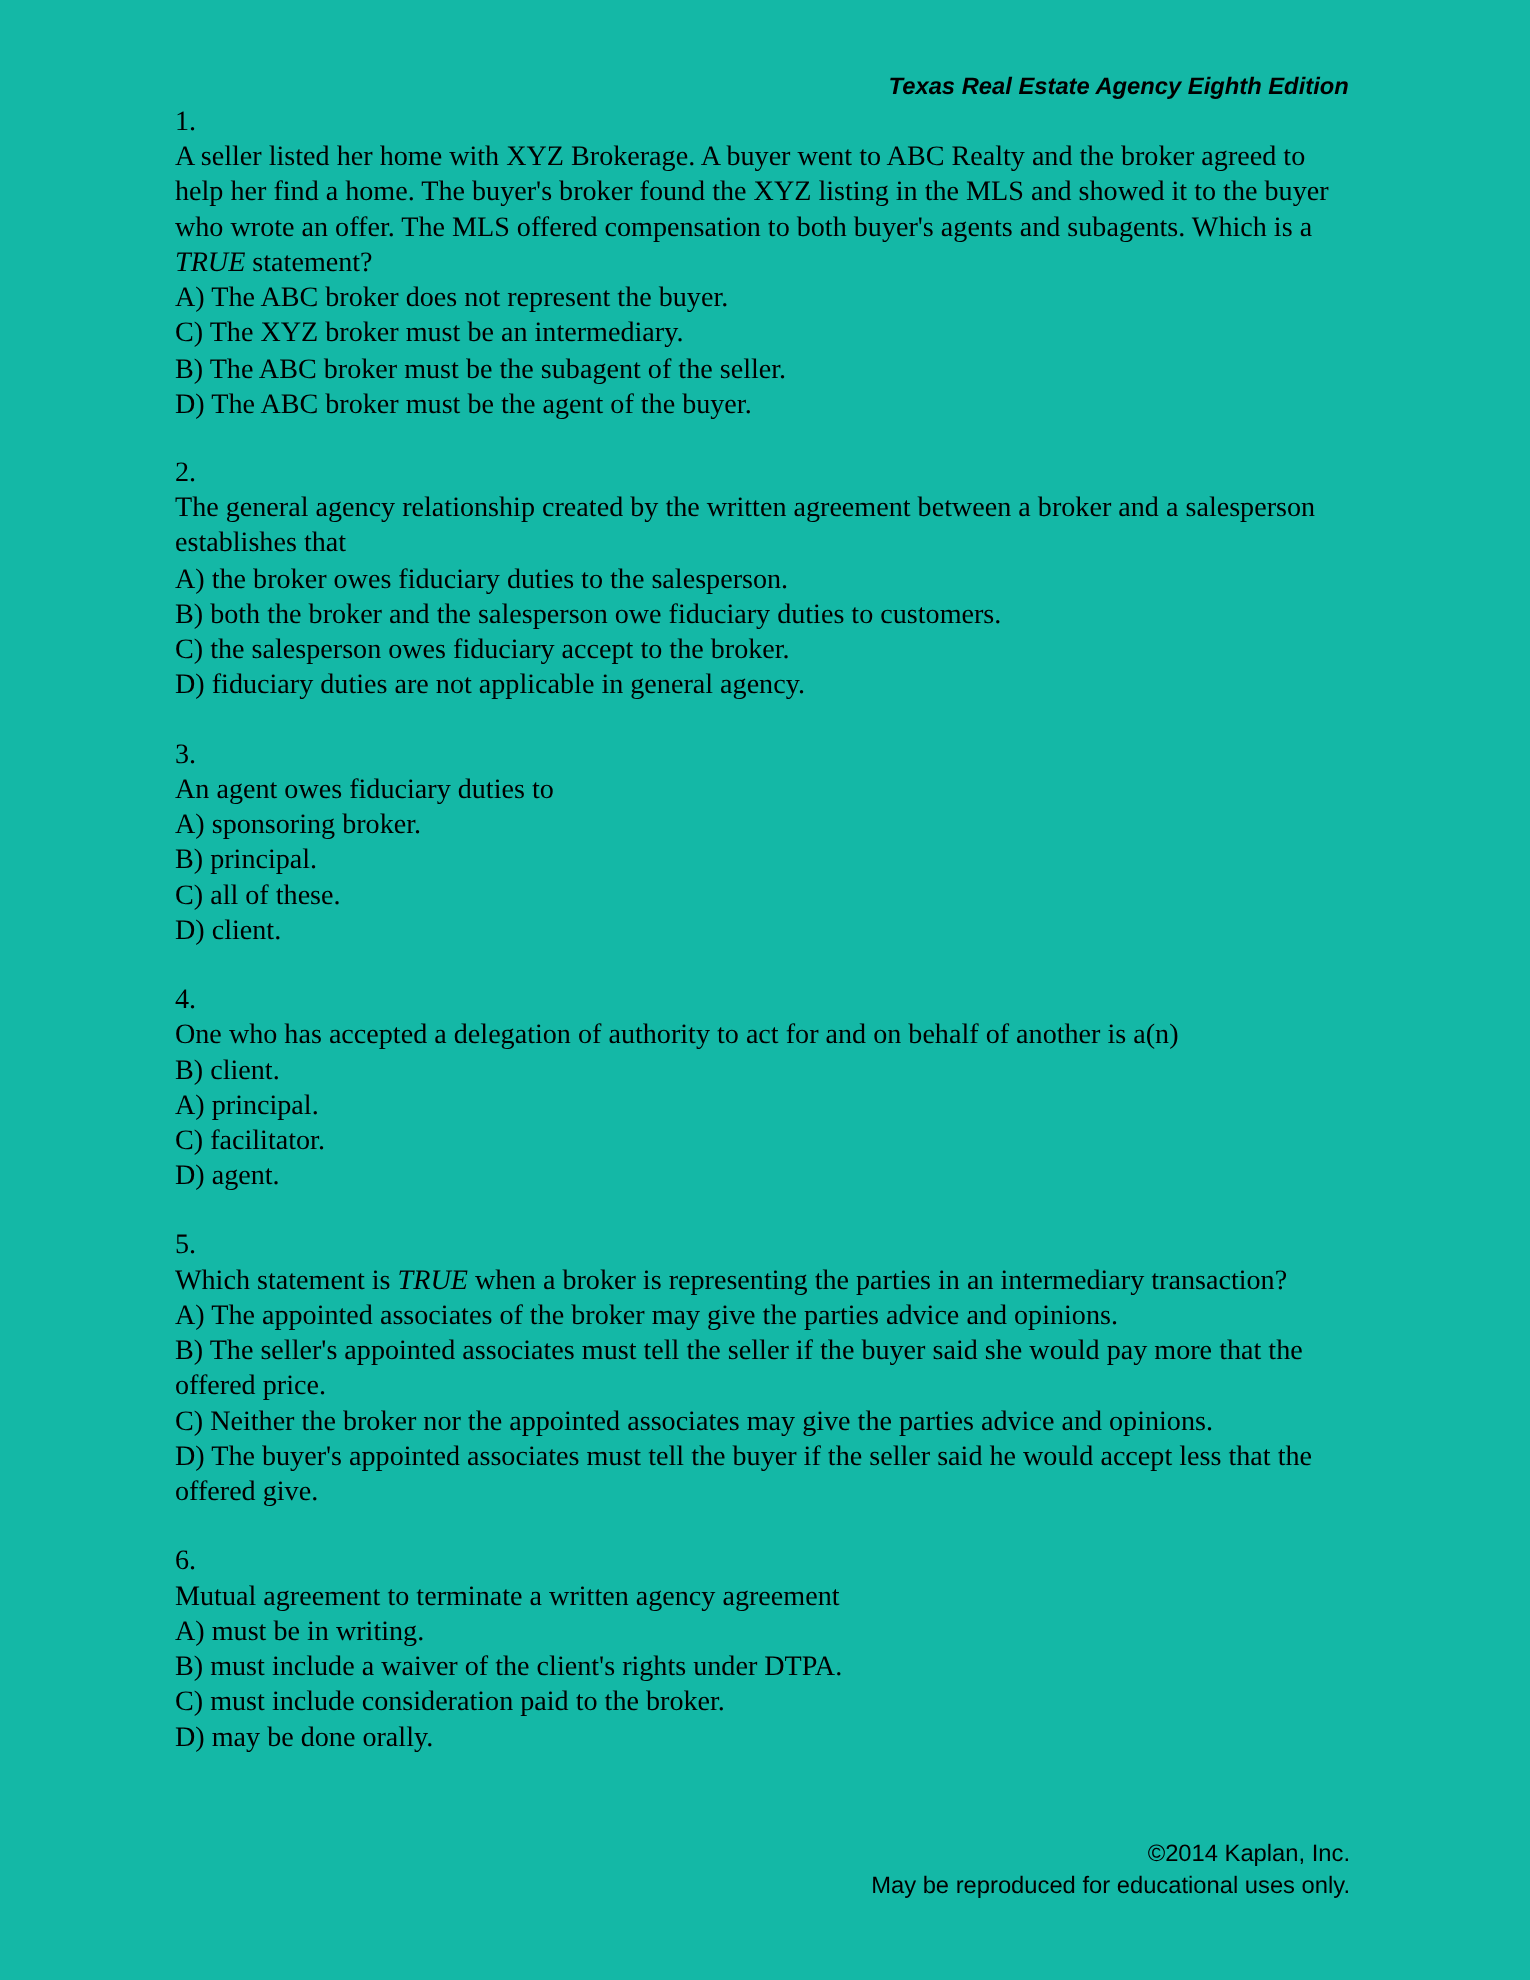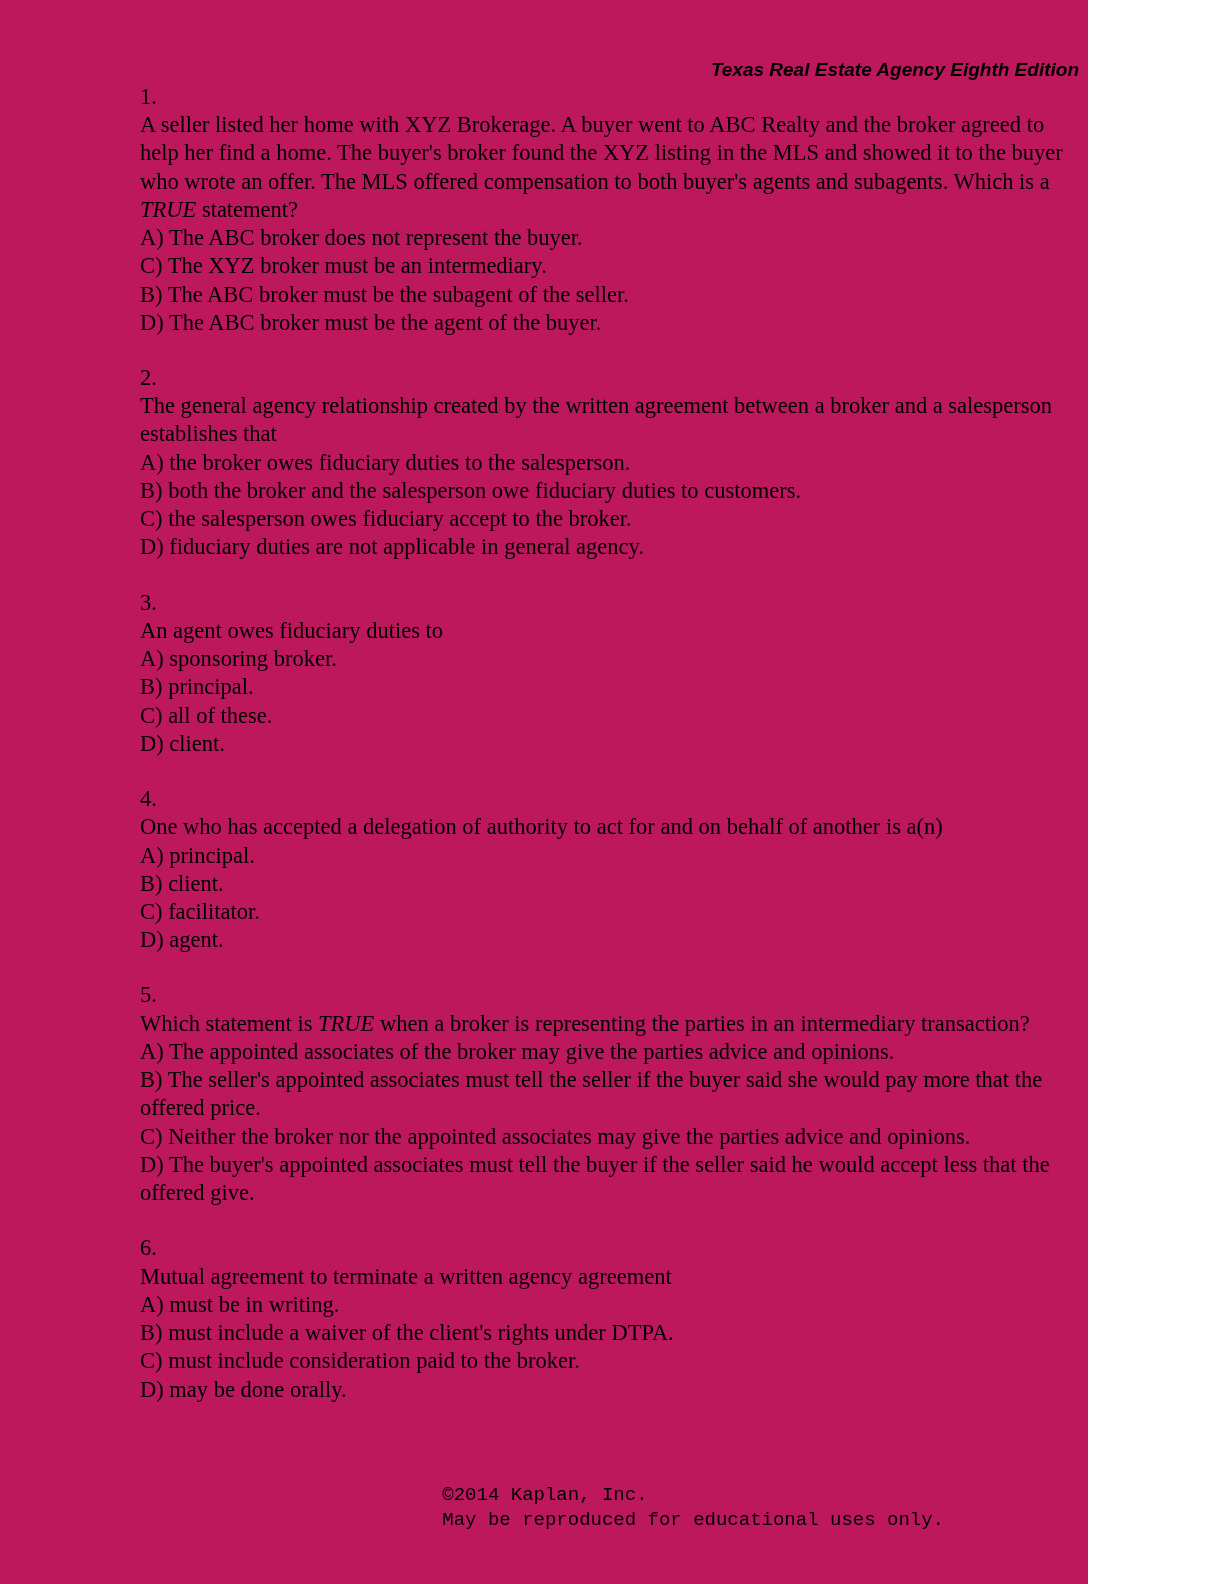--- a/index.html
+++ b/index.html
@@ -2,23 +2,23 @@
 <html><head>
 <meta charset="utf-8">
 <style>
   html, body {
     margin: 0;
     padding: 0;
     background: #ffffff;
   }
   .page {
     position: relative;
-    width: 1088px;
+    width: 1224px;
     height: 1584px;
-    background: #be185d;
+    background: #14b8a6;
     box-sizing: border-box;
     overflow: hidden;
     font-family: "Liberation Serif", serif;
     color: #000000;
   }
   .content {
     position: absolute;
     left: 140px;
     top: 60px;
     width: 940px;
@@ -75,23 +75,23 @@
   .q-choice {
     margin: 0;
   }
   .q-stem em, .q-choice em {
   }
 
   
   .footer {
     position: absolute;
     right: 144px;
-    bottom: 50px;
-    text-align: left;
-    font-family: Liberation Mono, monospace;
+    bottom: 62px;
+    text-align: right;
+    font-family: Liberation Sans, sans-serif;
     font-size: 19px;
     line-height: 1.35;
     color: #000;
   }
 </style>
 </head>
 <body>
 
 <div class="page">
   <div class="content">
@@ -120,22 +120,22 @@
           <p class="q-num">3.</p>
           <p class="q-stem">An agent owes fiduciary duties to</p>
           <p class="q-choice">A) sponsoring broker.</p>
           <p class="q-choice">B) principal.</p>
           <p class="q-choice">C) all of these.</p>
           <p class="q-choice">D) client.</p>
         </div>
         <div class="question">
           <p class="q-num">4.</p>
           <p class="q-stem">One who has accepted a delegation of authority to act for and on behalf of another is a(n)</p>
+          <p class="q-choice">B) client.</p>
           <p class="q-choice">A) principal.</p>
-          <p class="q-choice">B) client.</p>
           <p class="q-choice">C) facilitator.</p>
           <p class="q-choice">D) agent.</p>
         </div>
         <div class="question">
           <p class="q-num">5.</p>
           <p class="q-stem">Which statement is <em>TRUE</em> when a broker is representing the parties in an intermediary transaction?</p>
           <p class="q-choice">A) The appointed associates of the broker may give the parties advice and opinions.</p>
           <p class="q-choice">B) The seller's appointed associates must tell the seller if the buyer said she would pay more that the offered price.</p>
           <p class="q-choice">C) Neither the broker nor the appointed associates may give the parties advice and opinions.</p>
           <p class="q-choice">D) The buyer's appointed associates must tell the buyer if the seller said he would accept less that the offered give.</p>

